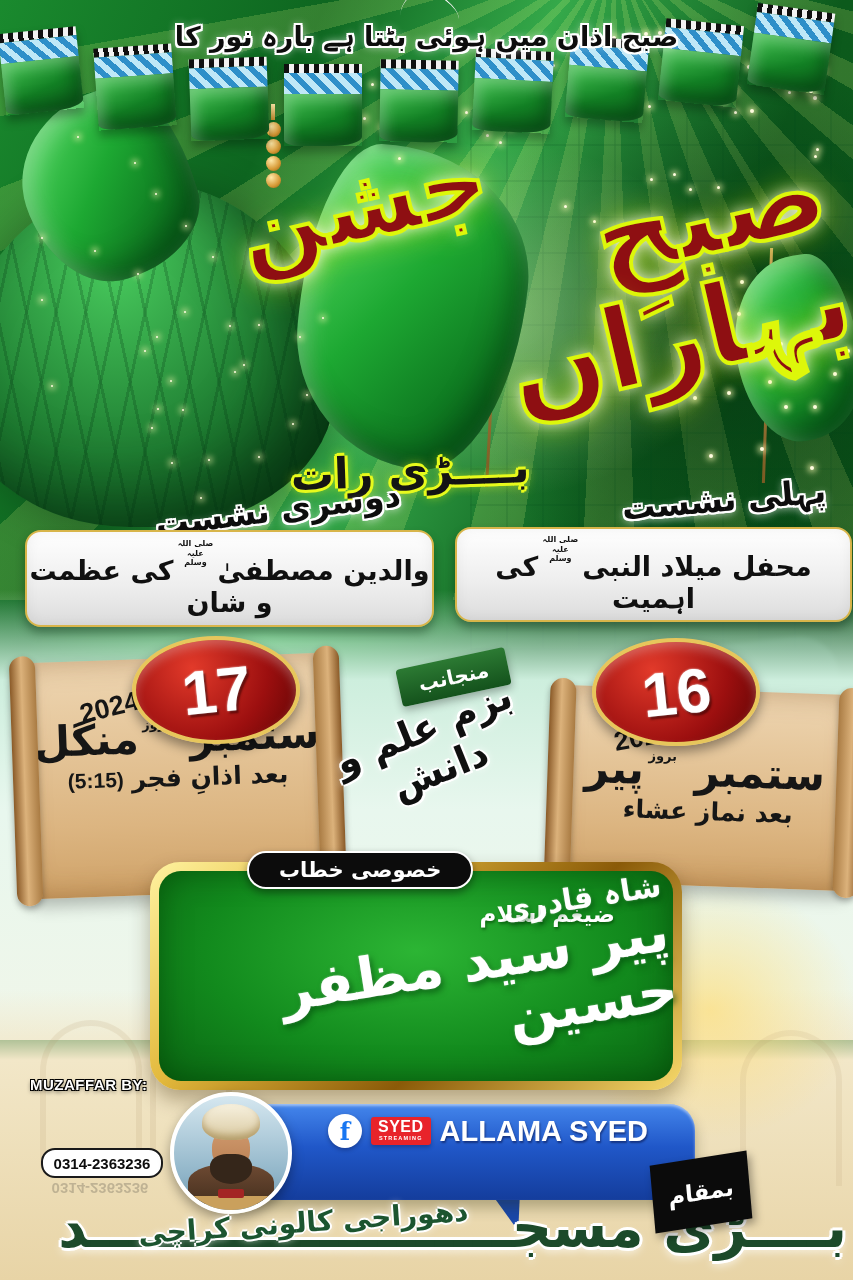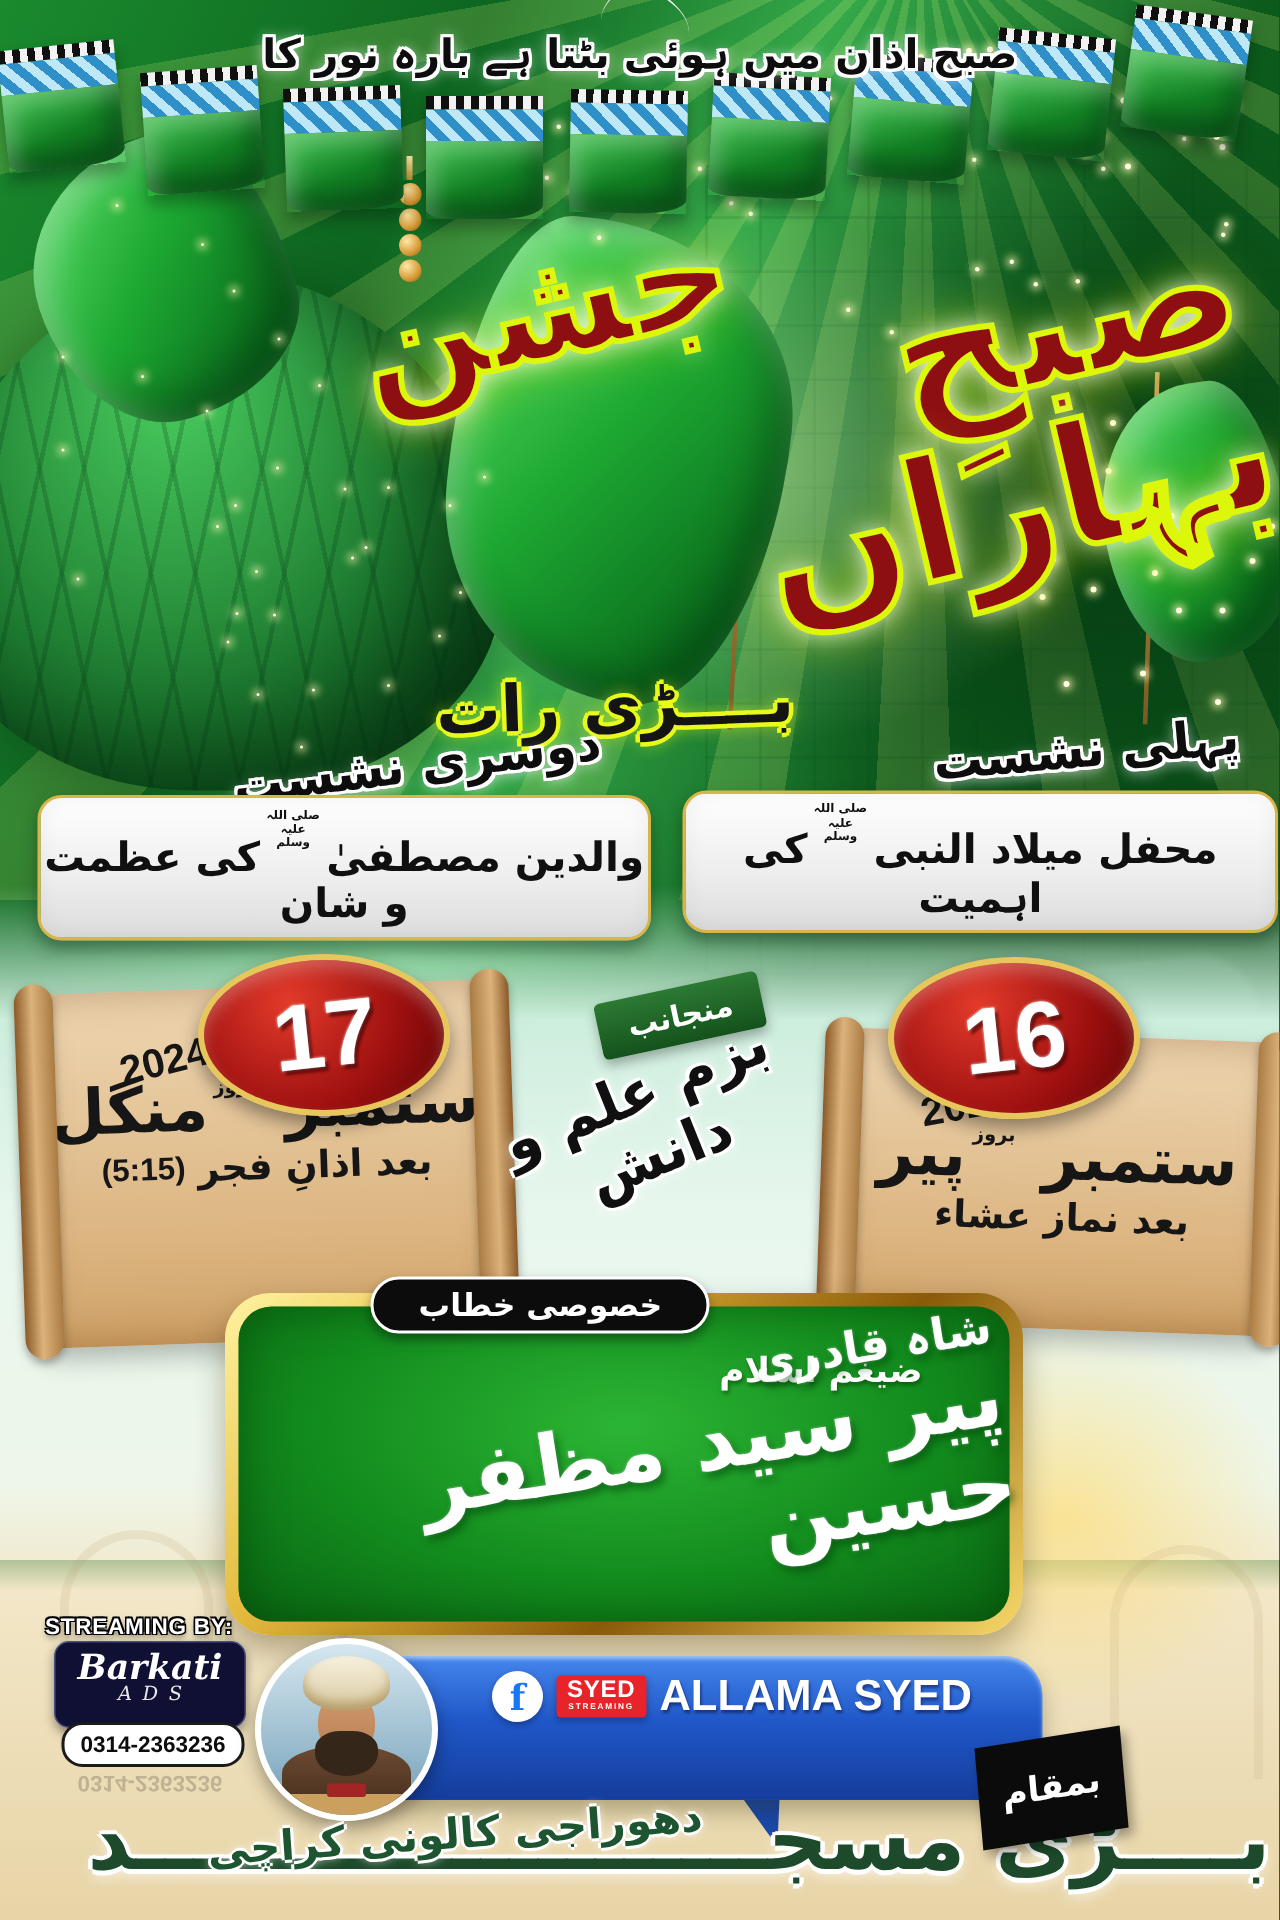--- a/index.html
+++ b/index.html
@@ -447,25 +447,21 @@
     <div id="panel-in">
       <div class="ur" id="panel-badge">خصوصی خطاب</div>
       <div class="ur" id="honorific">ضیغم اسلام</div>
       <div class="ur" id="speaker-name">
         <div class="nm-s">شاہ قادری</div>
         <div class="nm-l">پیر سید مظفر حسین</div>
       </div>
     </div>
   </div>
 
-  <div class="abs" id="designed-heading">STREAMING BY:</div>
-  <div class="abs" id="barkati-box">
-    <div id="barkati-name">Barkati</div>
-    <div id="barkati-ads">ADS</div>
-  </div>
+  <div class="abs" id="designed-heading">MUZAFFAR BY:</div>
   <div class="abs" id="phone-pill">0314-2363236</div>
   <div class="abs" id="phone-ref">0314-2363236</div>
 
   <div class="abs" id="banner-tail"></div>
   <div class="abs" id="banner">
     <div id="fb-row">
       <div id="fb-circle">f</div>
       <div id="live-badge">
         <div class="lw">SYED</div>
         <div class="sw">STREAMING</div>

